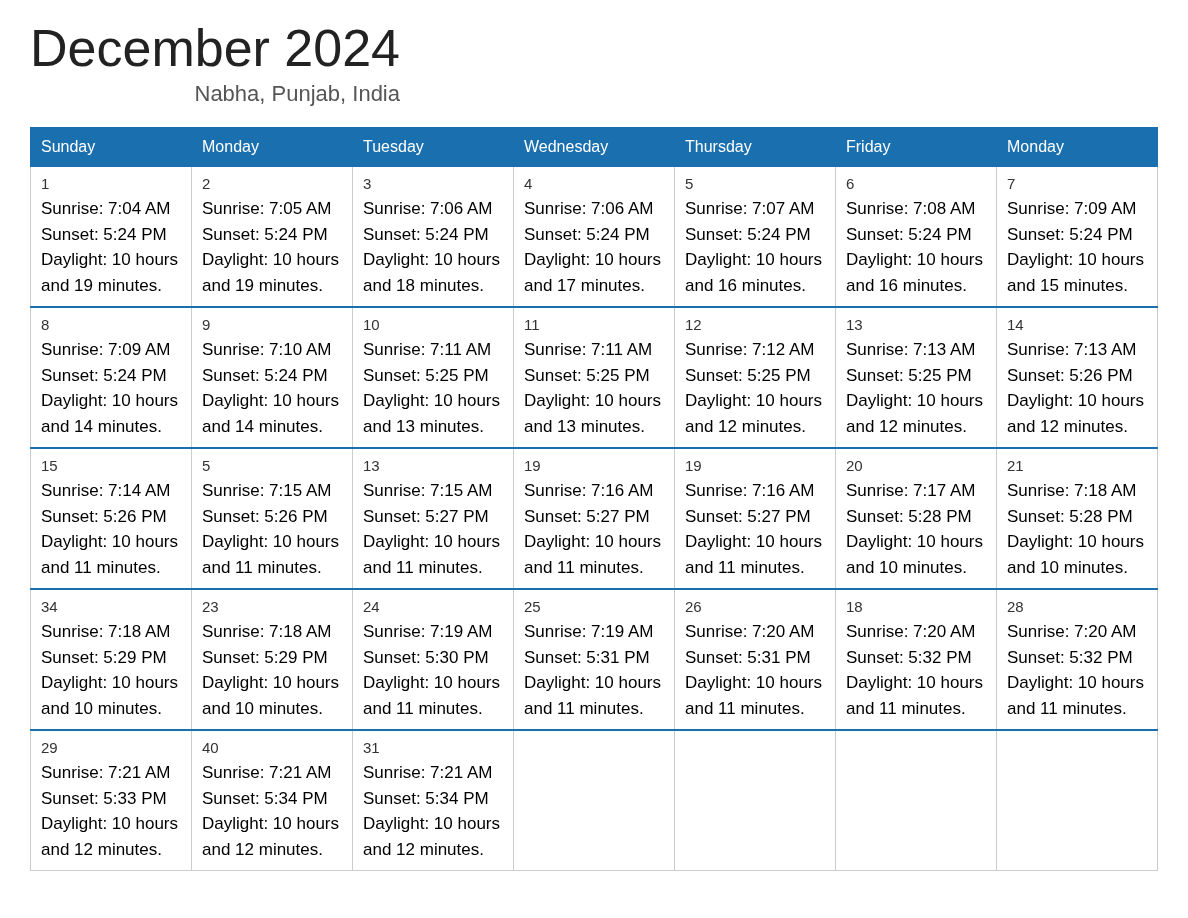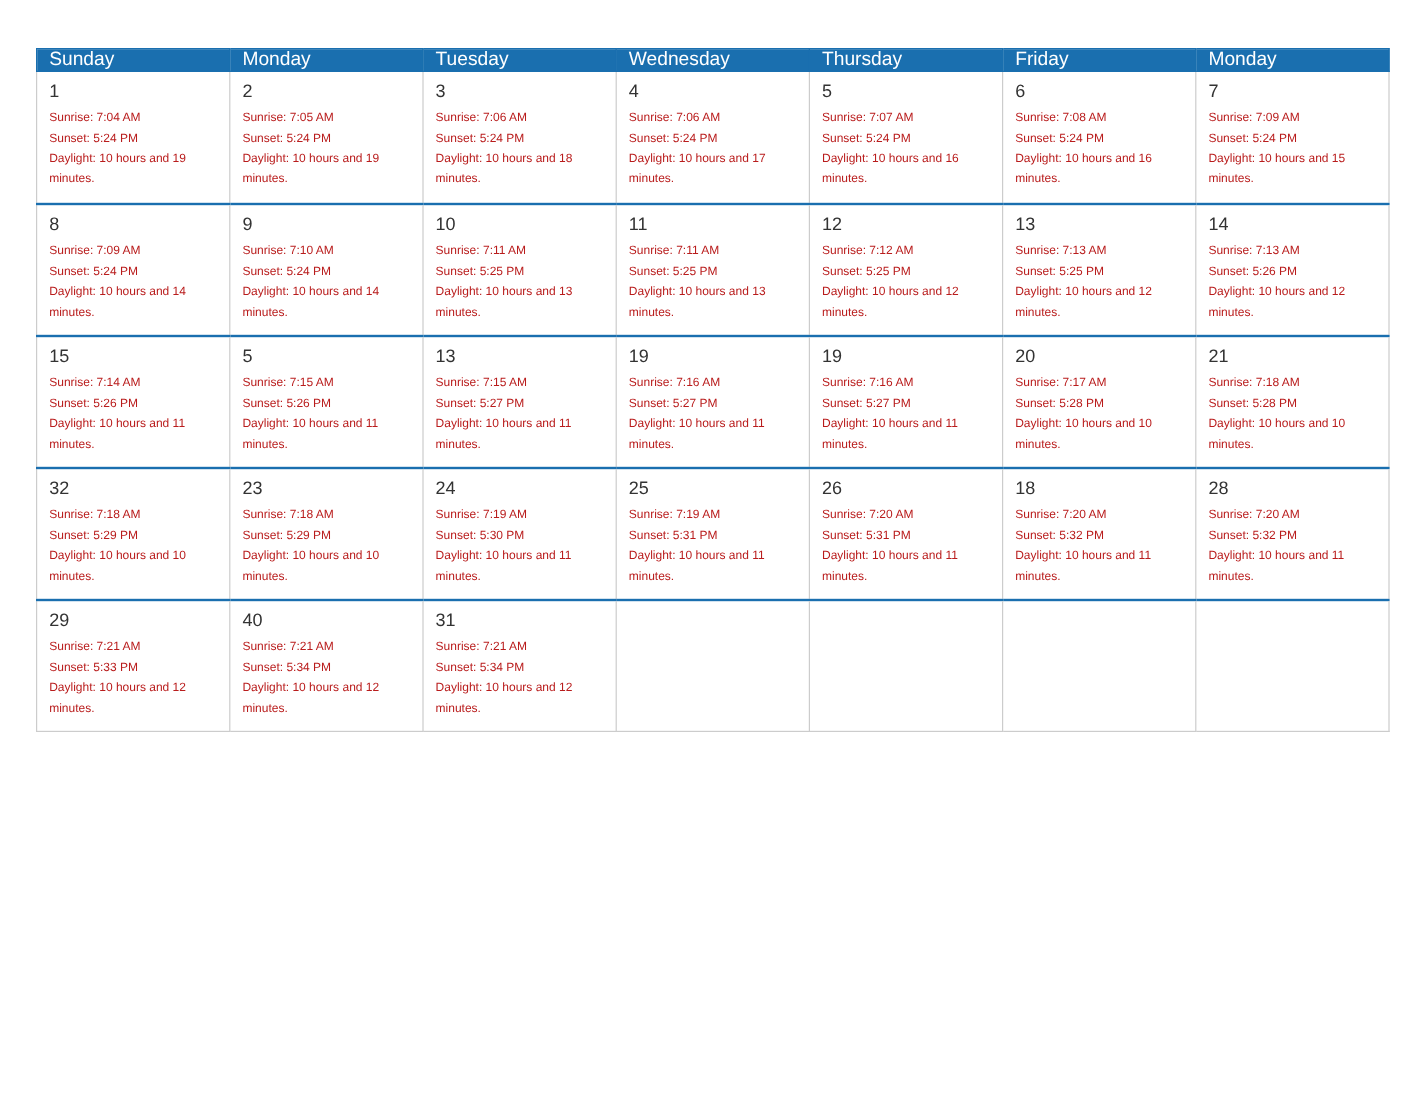--- a/index.html
+++ b/index.html
@@ -56,21 +56,21 @@
       margin-top: 4px;
     }
     table {
       width: 100%;
       border-collapse: collapse;
       table-layout: fixed;
     }
     thead tr th {
       background-color: #1a6faf;
       color: #fff;
-      padding: 0 10px;
+      padding: 10px 10px;
       font-size: 16px;
       font-weight: normal;
       text-align: left;
       border: 1px solid #1a6faf;
     }
     tbody tr td {
       border: 1px solid #ccc;
       vertical-align: top;
       padding: 8px 10px;
       font-size: 13px;
@@ -78,22 +78,22 @@
       height: 110px;
     }
     tbody tr td .day-num {
       font-size: 15px;
       font-weight: normal;
       color: #333;
       display: block;
       margin-bottom: 4px;
     }
     tbody tr td .day-info {
-      font-size: 10px;
-      color: #b91c1c;
+      font-size: 17px;
+      color: #000000;
       line-height: 1.5;
     }
     tbody tr:not(:last-child) td {
       border-bottom: 2px solid #1a6faf;
     }
     tbody tr td:empty {
       background: #fff;
     }
     
     .arrow-shape {
@@ -104,20 +104,24 @@
       border-width: 18px 0 0 16px;
       border-color: transparent transparent transparent #1a6faf;
       margin-bottom: 6px;
       margin-left: 1px;
     }
   </style>
 </head>
 <body>
 
 <div class="header">
+  <div class="title-block">
+    <div class="calendar-title">December 2024</div>
+    <div class="calendar-subtitle">Nabha, Punjab, India</div>
+  </div>
 </div>
 
 <table>
   <thead>
     <tr>
     <th>Sunday</th>
         <th>Monday</th>
         <th>Tuesday</th>
         <th>Wednesday</th>
         <th>Thursday</th>
@@ -211,21 +215,21 @@
         <span class="day-num">20</span>
         <span class="day-info">Sunrise: 7:17 AM<br>Sunset: 5:28 PM<br>Daylight: 10 hours and 10 minutes.</span>
       </td>
         <td>
         <span class="day-num">21</span>
         <span class="day-info">Sunrise: 7:18 AM<br>Sunset: 5:28 PM<br>Daylight: 10 hours and 10 minutes.</span>
       </td>
       </tr>
       <tr>
         <td>
-        <span class="day-num">32</span>
+        <span class="day-num">34</span>
         <span class="day-info">Sunrise: 7:18 AM<br>Sunset: 5:29 PM<br>Daylight: 10 hours and 10 minutes.</span>
       </td>
         <td>
         <span class="day-num">23</span>
         <span class="day-info">Sunrise: 7:18 AM<br>Sunset: 5:29 PM<br>Daylight: 10 hours and 10 minutes.</span>
       </td>
         <td>
         <span class="day-num">24</span>
         <span class="day-info">Sunrise: 7:19 AM<br>Sunset: 5:30 PM<br>Daylight: 10 hours and 11 minutes.</span>
       </td>

